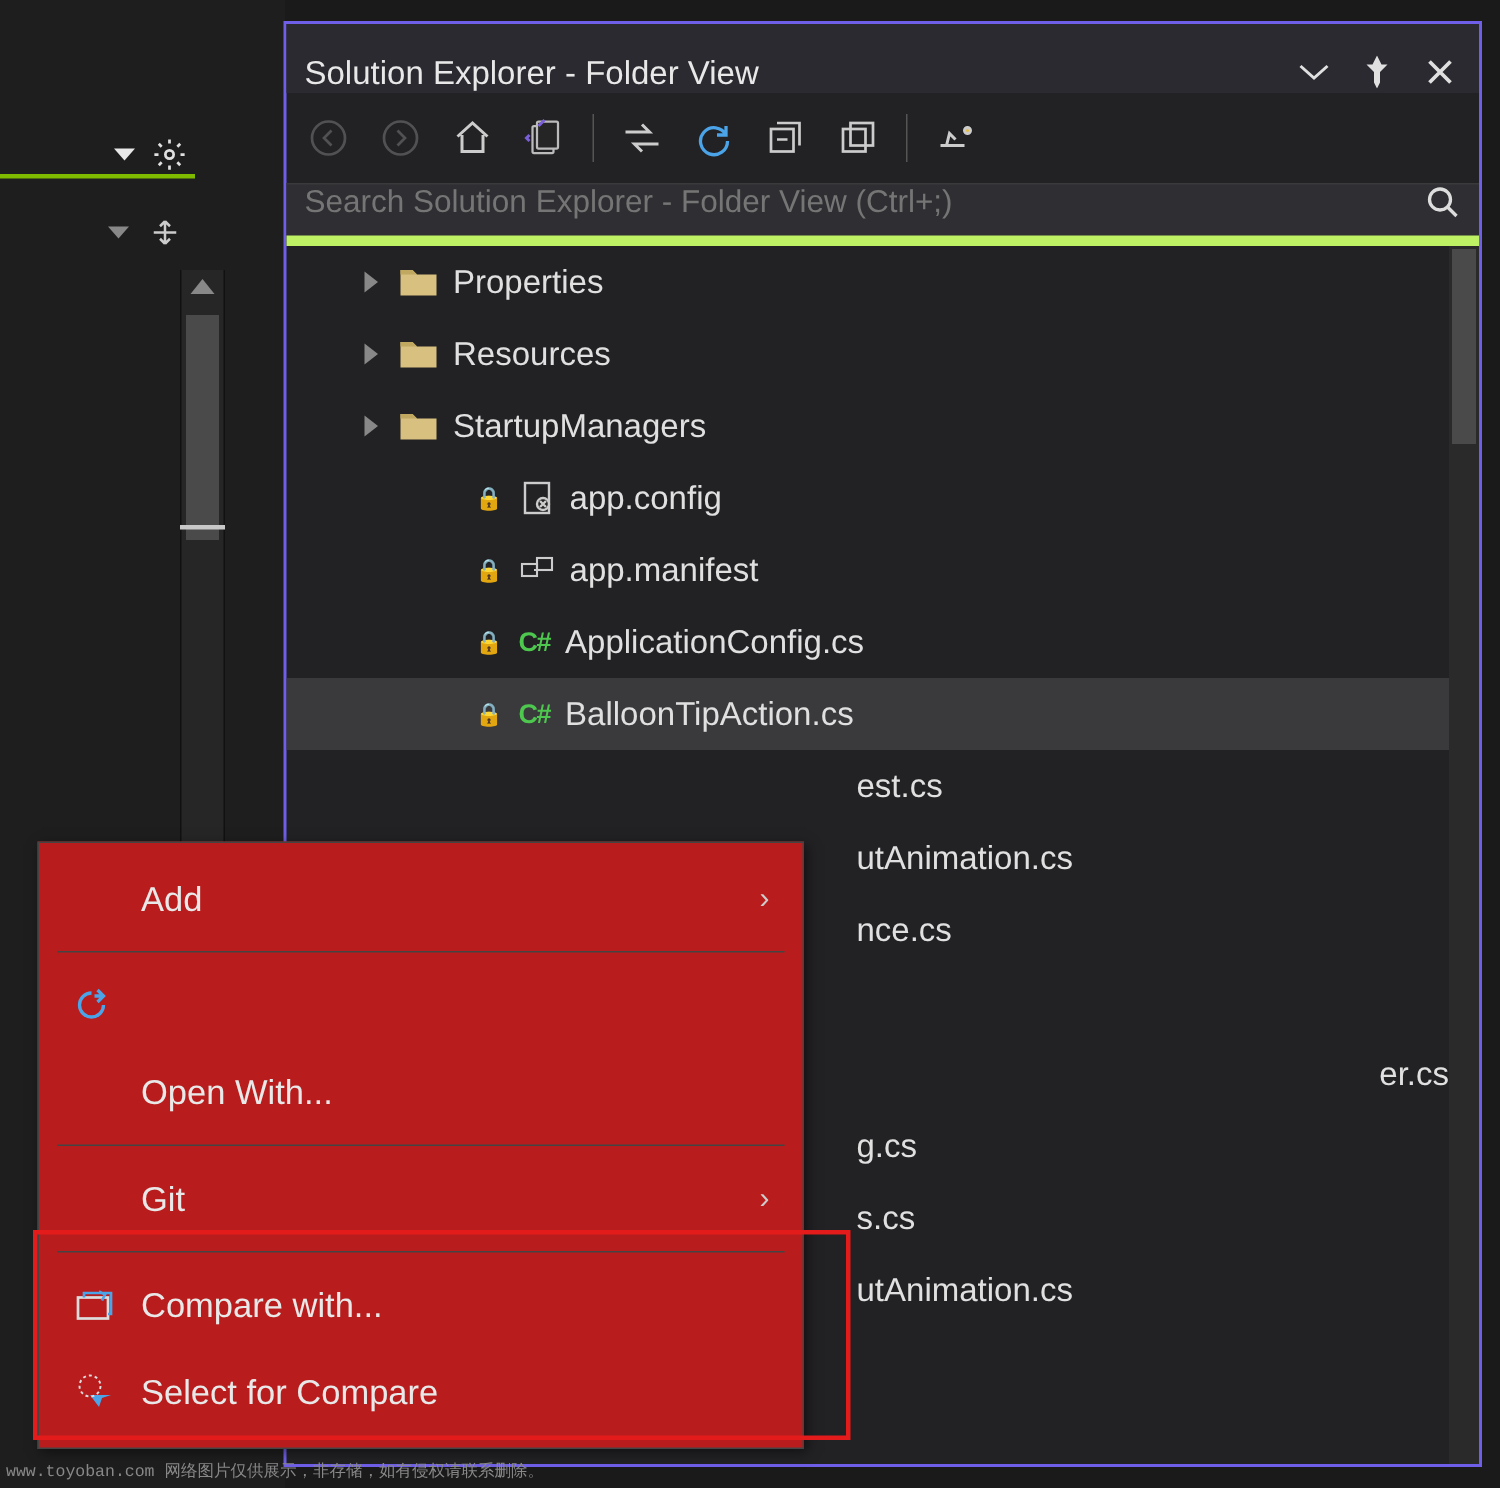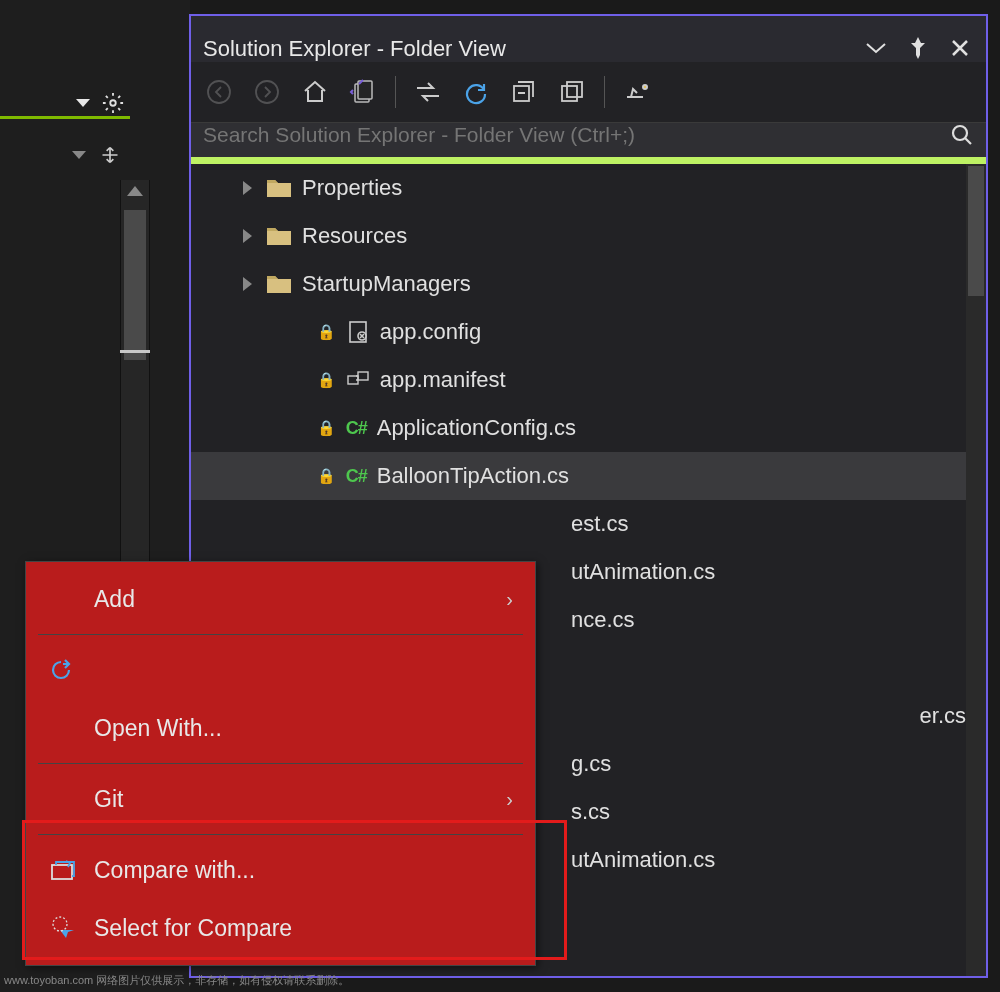--- a/index.html
+++ b/index.html
@@ -47,21 +47,21 @@
 .cfg-icon { width: 24px; height: 24px; }
 
 .ctx-menu { position: absolute; left: 25px; top: 538px; width: 511px; background: #b91c1c; border: 1px solid #444; box-shadow: 2px 2px 8px rgba(0,0,0,0.5); padding: 8px 0; margin-top: 23px; }
 .ctx-item { height: 58px; display: flex; align-items: center; padding: 0 22px; gap: 16px; font-size: 23px; color: #e8e8e8; cursor: pointer; }
 .ctx-icon-slot { width: 30px; display: flex; justify-content: center; }
 .ctx-label { flex: 1; }
 .ctx-arrow { color: #ccc; font-size: 20px; }
 .ctx-sep { height: 1px; background: #444; margin: 6px 12px; }
 .ctx-highlight { position: absolute; border: 3px solid #e31b1b; left: 22px; width: 545px; top: 820px; height: 140px; pointer-events: none; }
 
-.watermark { position: absolute; left: 4px; bottom: 4px; font-size: 11px; color: #888; font-family: Liberation Sans, sans-serif; }
+.watermark { position: absolute; left: 4px; bottom: 4px; font-size: 11px; color: #888; font-family: Liberation Mono, monospace; }
 svg { display: block; }
 </style>
 </head>
 <body>
 
 <div class="editor-bg"></div>
 <div class="editor-topbar">
   <div class="down-chev"></div>
   <svg class="gear-icon" viewBox="0 0 24 24" fill="none" stroke="#e0e0e0" stroke-width="2">
       <circle cx="12" cy="12" r="3"></circle>

